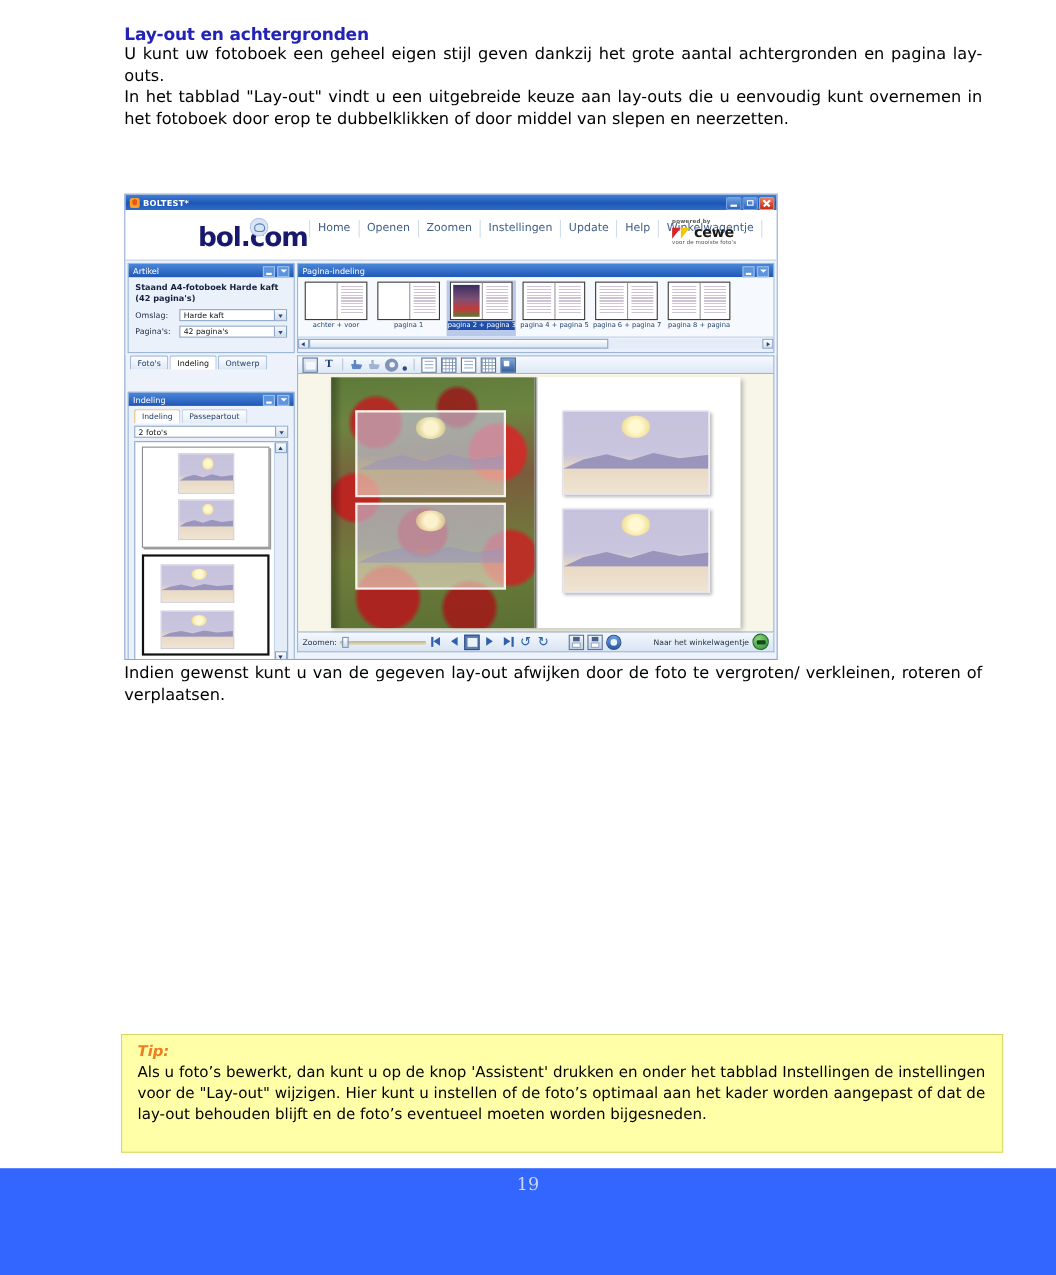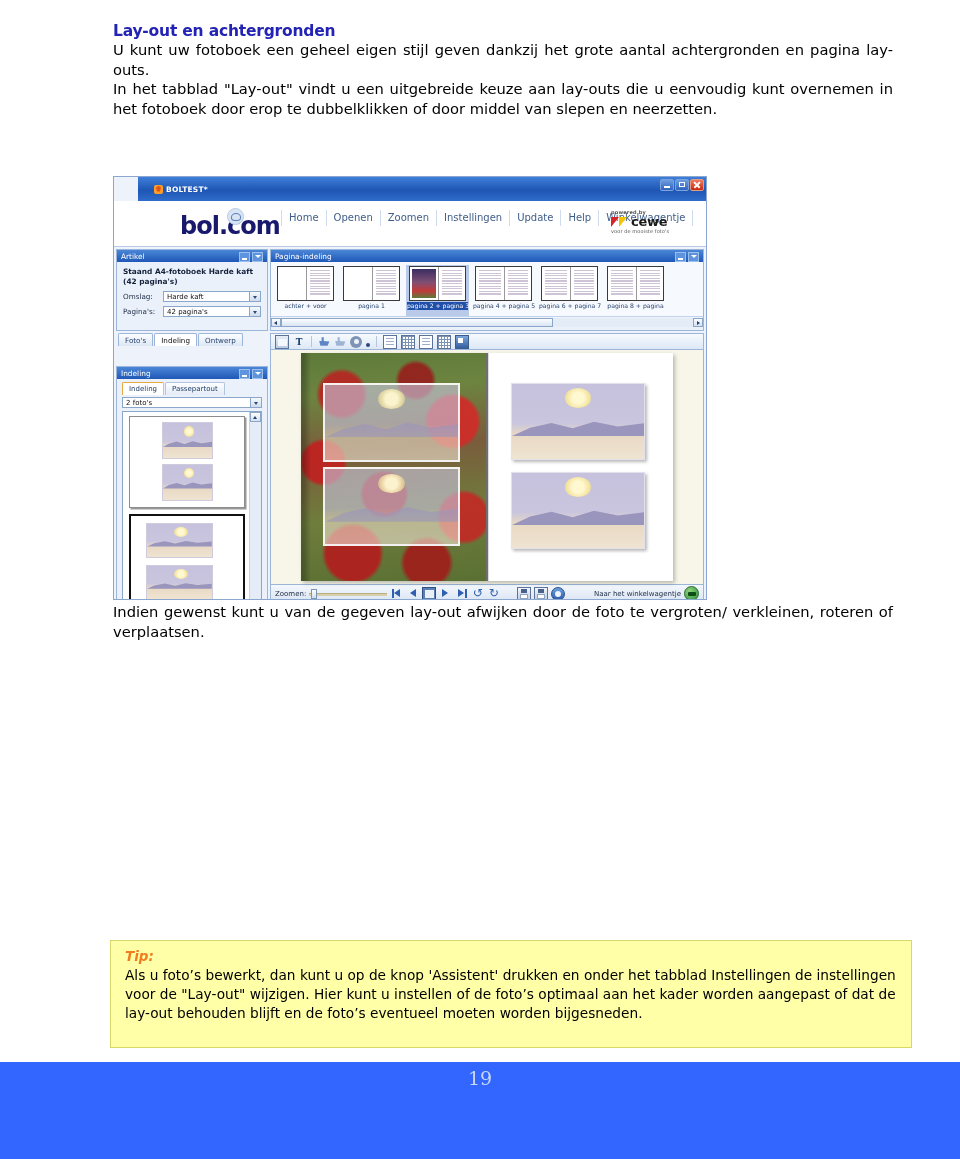--- a/index.html
+++ b/index.html
@@ -78,45 +78,44 @@
     height: 97px;
     background: #3366ff;
   }
   .page-number {
     position: absolute;
     left: 0;
     top: 1067px;
     width: 960px;
     text-align: center;
     color: #c8d8f8;
-    font-size: 19px;
+    font-size: 16px;
     font-family: "DejaVu Serif", serif;
   }
 
   
   .app {
     position: absolute;
     left: 113px;
     top: 176px;
     width: 594px;
     height: 424px;
     background: #eef3fb;
     border: 1px solid #8ba7d0;
     box-sizing: border-box;
     font-family: "DejaVu Sans", sans-serif;
     overflow: hidden;
   }
   .titlebar {
-    height: 24px;
+    height: 14px;
     background: linear-gradient(#3f7fd8, #1e56b4 55%, #2f6ccb);
     display: flex;
     align-items: center;
-    padding: 0 14px;
-    position: relative;
-    margin-left: 24px;
+    padding: 0 2px;
+    position: relative;
   }
   .tb-icon {
     width: 9px; height: 9px;
     background: #ff9c2a;
     border-radius: 2px;
     margin: 0 3px 0 2px;
     flex: none;
     position: relative;
   }
   .tb-icon:after{

